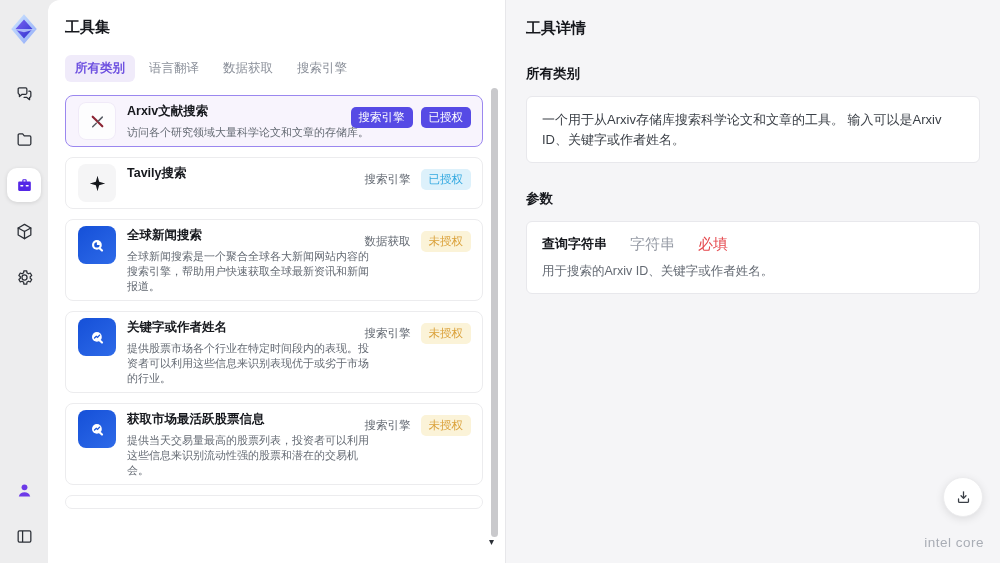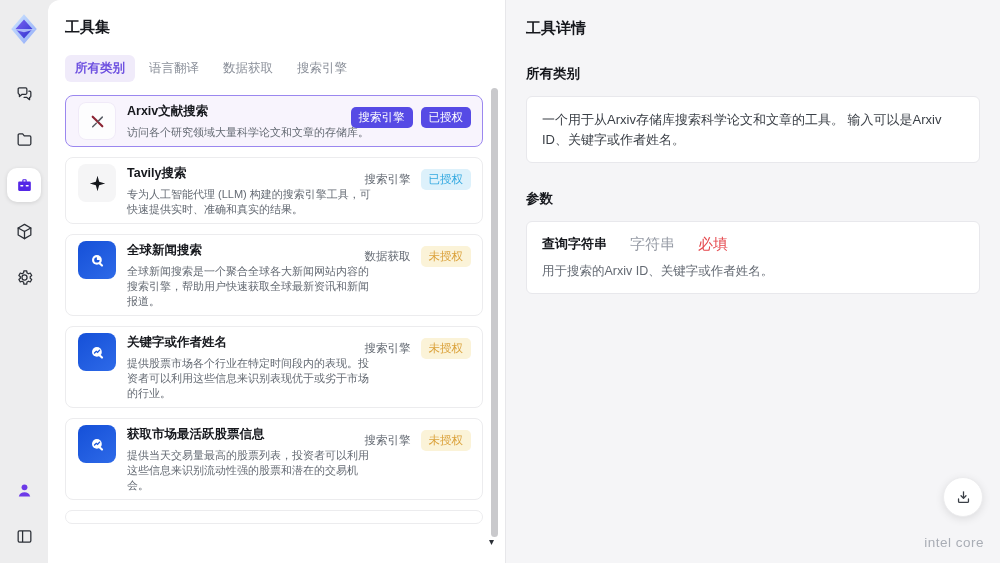--- a/index.html
+++ b/index.html
@@ -161,21 +161,20 @@
     </div>
   </div>
           <div class="tool-card">
     <div class="tool-icon bg-light">
               <svg viewBox="0 0 24 24" fill="#16181d">
                 <path d="M12 3.2l1.9 6.9 6.9 1.9-6.9 1.9L12 20.8l-1.9-6.9-6.9-1.9 6.9-1.9z"></path>
               </svg>
             </div>
     <div class="tool-main">
       <div class="tool-name">Tavily搜索</div>
-      <div class="tool-desc">专为人工智能代理 (LLM) 构建的搜索引擎工具，可快速提供实时、准确和真实的结果。</div>
     </div>
     <div class="tool-side">
       <span class="cat-label">搜索引擎</span>
       <span class="badge ok">已授权</span>
     </div>
   </div>
           <div class="tool-card">
     <div class="tool-icon bg-blue">
               <svg viewBox="0 0 24 24">
                 <circle cx="11.3" cy="11.3" r="5.6" fill="#fff"></circle>

